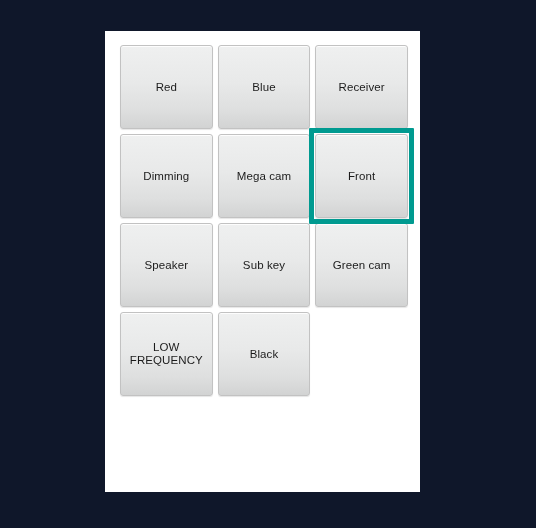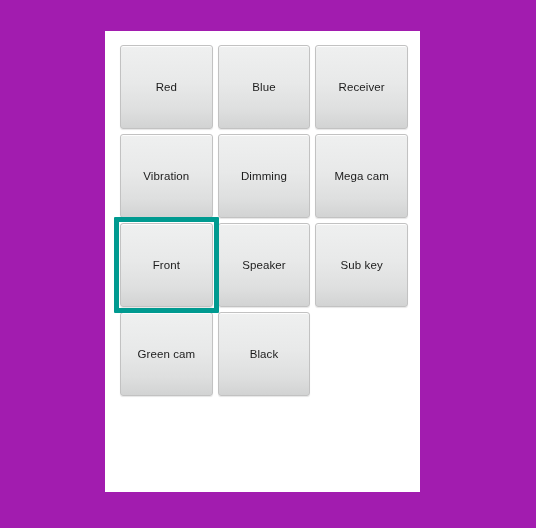--- a/index.html
+++ b/index.html
@@ -12,21 +12,21 @@
     height: 528px;
     overflow: hidden;
     font-family: "Liberation Sans", sans-serif;
     background: #009A90;
   }
 
   #app-root {
     position: relative;
     width: 536px;
     height: 528px;
-    background: #a21caf;
+    background: #0f172a;
   }
 
   
   #panel {
     position: absolute;
     left: 105px;
     top: 31px;
     width: 315px;
     height: 461px;
     background: #ffffff;
@@ -105,38 +105,39 @@
       <div class="grid-btn">
         <span class="btn-label">Red</span>
       </div>
       <div class="grid-btn">
         <span class="btn-label">Blue</span>
       </div>
       <div class="grid-btn">
         <span class="btn-label">Receiver</span>
       </div>
       <div class="grid-btn">
-        <span class="btn-label">Vibration</span>
-      </div>
-      <div class="grid-btn">
         <span class="btn-label">Dimming</span>
       </div>
       <div class="grid-btn">
         <span class="btn-label">Mega cam</span>
       </div>
       <div class="grid-btn selected">
         <span class="btn-label">Front</span>
       </div>
       <div class="grid-btn">
         <span class="btn-label">Speaker</span>
       </div>
       <div class="grid-btn">
         <span class="btn-label">Sub key</span>
       </div>
       <div class="grid-btn">
         <span class="btn-label">Green cam</span>
       </div>
       <div class="grid-btn">
+        <span class="btn-label">LOW
+FREQUENCY</span>
+      </div>
+      <div class="grid-btn">
         <span class="btn-label">Black</span>
       </div>
     </div>
 
 </div>
 
 </body></html>

